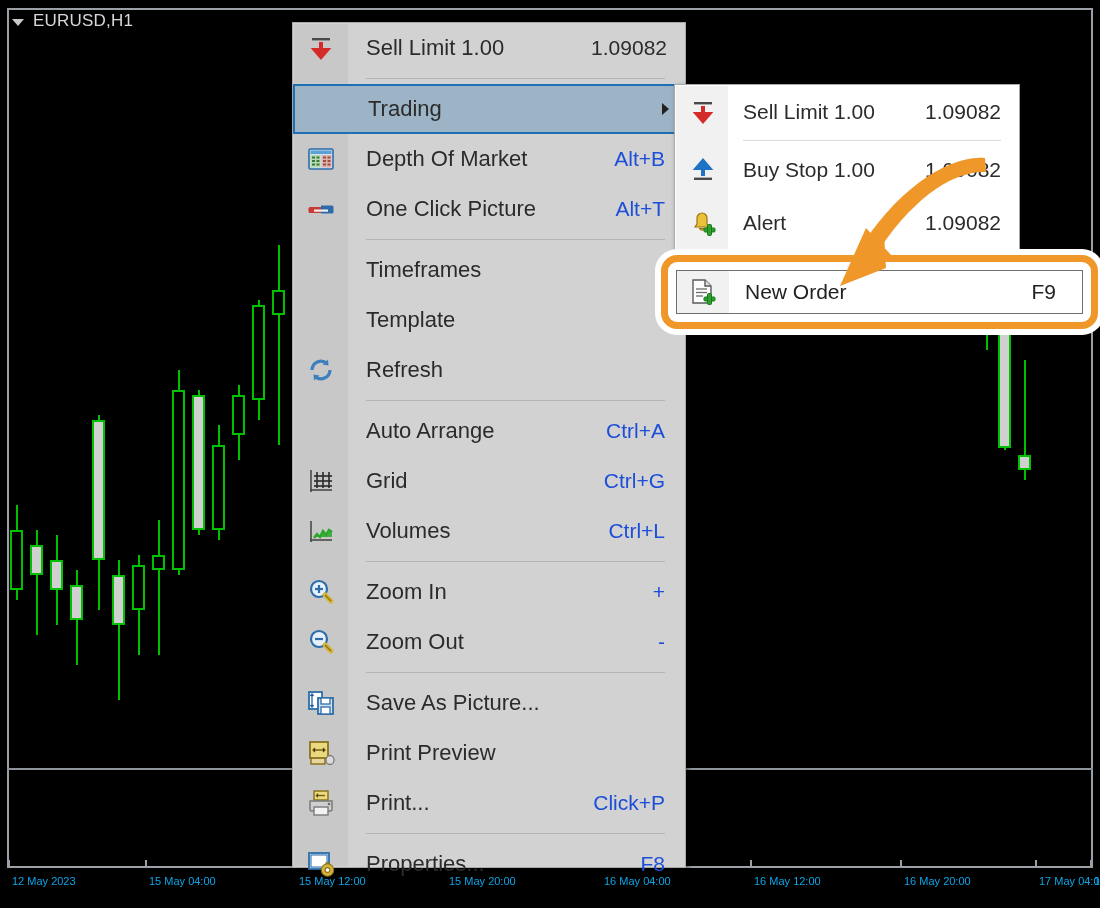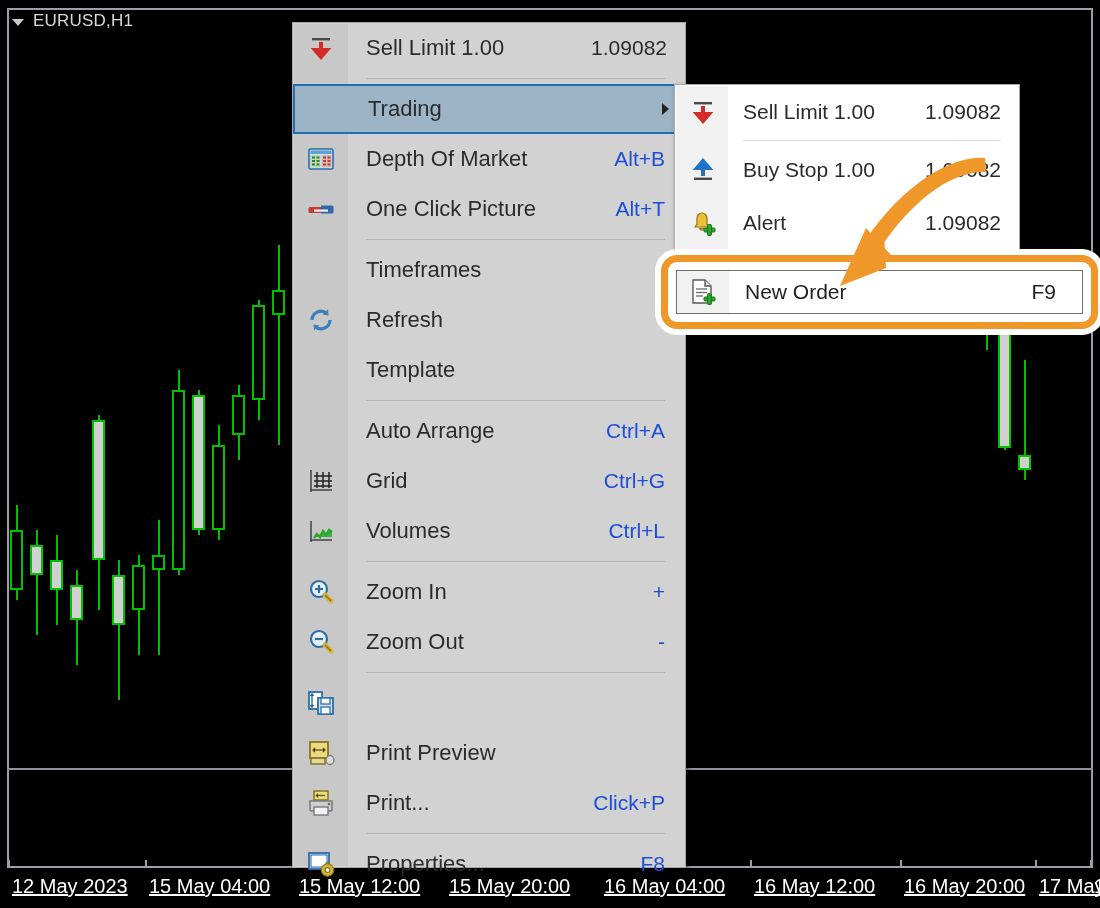--- a/index.html
+++ b/index.html
@@ -19,21 +19,21 @@
   #chart-title .caret{width:0;height:0;border-left:6px solid transparent;border-right:6px solid transparent;
                       border-top:7px solid #c9c9c9;margin-top:2px;}
 
   .candle{position:absolute;}
   .wick{position:absolute;width:2px;background:#00c000;left:50%;margin-left:-1px;}
   .body{position:absolute;left:0;width:100%;box-sizing:border-box;border:2px solid #00c000;background:#000;}
   .body.filled{background:#d0d0d0;}
 
   
   #axis{position:absolute;left:0;top:868px;width:1100px;height:40px;background:#000;}
-  .axis-label{position:absolute;top:7px;color:#ffffff;font-size:20px;white-space:nowrap;text-decoration:underline;}
+  .axis-label{position:absolute;top:7px;color:#0ea5e9;font-size:11px;white-space:nowrap;}
   .axis-tickmark{position:absolute;top:-8px;width:2px;height:8px;background:#9aa0a6;}
 
   
   #menu{position:absolute;left:292px;top:22px;width:394px;height:846px;
         background:#d2d2d2;border:1px solid #a8a8a8;box-sizing:border-box;
         box-shadow:2px 2px 5px rgba(0,0,0,.45);}
   #menu .gutter{position:absolute;left:1px;top:1px;width:54px;bottom:1px;background:#c8c8c8;}
   .mi{position:relative;height:50px;display:flex;align-items:center;box-sizing:border-box;z-index:2;}
   .mi .ico{position:absolute;left:0;width:55px;height:100%;display:flex;align-items:center;justify-content:center;}
   .mi .lbl{position:absolute;left:73px;color:#2b2b2b;font-size:22px;white-space:nowrap;}
@@ -257,33 +257,33 @@
         </span>
         <span class="lbl">One Click Picture</span>
         <span class="acc">Alt+T</span>
       </div>
       <div class="sep"></div>
       <div class="mi">
         <span class="ico"></span>
         <span class="lbl">Timeframes</span>
       </div>
       <div class="mi">
+        <span class="ico"></span>
+        <span class="lbl">Template</span>
+      </div>
+      <div class="mi">
         <span class="ico">
           <svg width="30" height="30" viewBox="0 0 30 30">
             <path d="M6 15 a9 9 0 0 1 15 -6.5" fill="none" stroke="#3d7fbd" stroke-width="3.2"></path>
             <path d="M22 4.5 l0.5 6 l-6 -1 z" fill="#3d7fbd"></path>
             <path d="M24 15 a9 9 0 0 1 -15 6.5" fill="none" stroke="#3d7fbd" stroke-width="3.2"></path>
             <path d="M8 25.5 l-0.5 -6 l6 1 z" fill="#3d7fbd"></path>
           </svg>
         </span>
         <span class="lbl">Refresh</span>
-      </div>
-      <div class="mi">
-        <span class="ico"></span>
-        <span class="lbl">Template</span>
       </div>
       <div class="sep"></div>
       <div class="mi">
         <span class="ico"></span>
         <span class="lbl">Auto Arrange</span>
         <span class="acc">Ctrl+A</span>
       </div>
       <div class="mi">
         <span class="ico">
           <svg width="30" height="30" viewBox="0 0 30 30">
@@ -354,20 +354,21 @@
             <g stroke="#2d6ea8" stroke-width="1.4">
               <line x1="6" y1="7" x2="6" y2="18"></line>
               <path d="M4.5 8 l1.5 -2 l1.5 2"></path>
               <path d="M4.5 17 l1.5 2 l1.5 -2"></path>
             </g>
             <rect x="12" y="10" width="15" height="16" fill="#cfe0f0" stroke="#2d6ea8" stroke-width="1.8"></rect>
             <rect x="15" y="10" width="9" height="6" fill="#fff" stroke="#2d6ea8" stroke-width="1.3"></rect>
             <rect x="15" y="19" width="9" height="7" fill="#fff" stroke="#2d6ea8" stroke-width="1.3"></rect>
           </svg>
         </span>
+        <span class="lbl">Save As Picture...</span>
       </div>
       <div class="mi">
         <span class="ico">
           <svg width="30" height="30" viewBox="0 0 30 30">
             <rect x="5" y="16" width="14" height="10" fill="#e6d89a" stroke="#8a7420" stroke-width="1.5"></rect>
             <rect x="4" y="4" width="18" height="16" fill="#ead97f" stroke="#8a7420" stroke-width="1.8"></rect>
             <g stroke="#6a5a14" stroke-width="1.4">
               <line x1="8" y1="12" x2="18" y2="12"></line>
               <path d="M9 10 l-2 2 l2 2"></path>
               <path d="M17 10 l2 2 l-2 2"></path>

